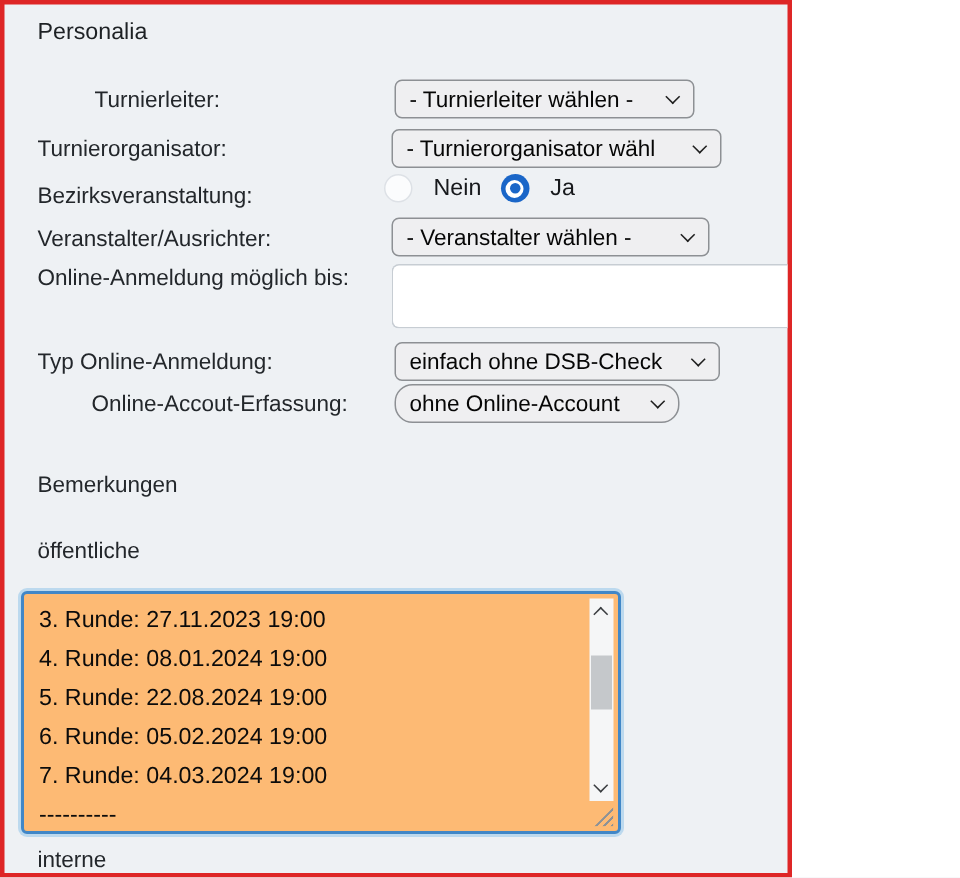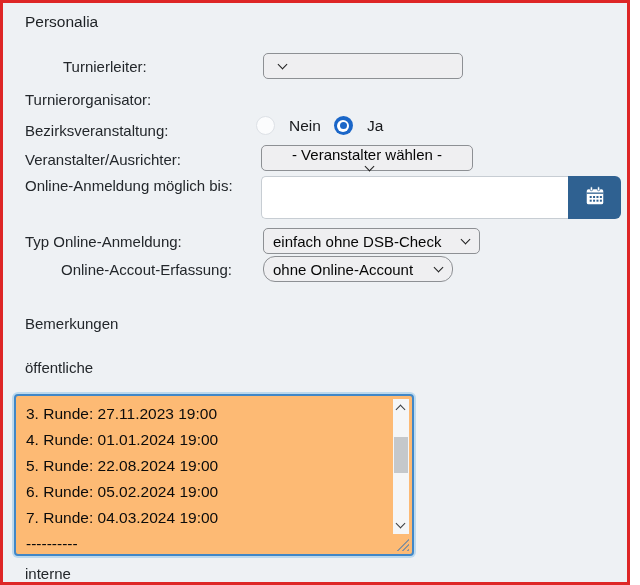--- a/index.html
+++ b/index.html
@@ -1,21 +1,21 @@
 <!DOCTYPE html>
 <html><head>
 <meta charset="utf-8">
 <style>
   * { box-sizing: border-box; margin: 0; padding: 0; }
   html,body { width: 640px; height: 585px; }
   body { font-family: "Liberation Sans", sans-serif; }
 
   .page {
     position: relative;
-    width: 630px; height: 585px;
+    width: 528px; height: 585px;
     background: #eef1f4;
     border: 3px solid #de2626;
     overflow: hidden;
   }
 
   .lbl {
     position: absolute; left: 22px;
     font-size: 15px; line-height: 21px;
     color: #23272b;
   }
@@ -124,43 +124,48 @@
     cursor: nwse-resize;
   }
 
   
   #lbl-turnierleiter   { top: 53px; margin-left: 38px; }
   #sel-turnierleiter   { left: 260px; top: 50px; width: 200px; }
   #lbl-organisator     { top: 86px; }
   #sel-organisator     { left: 258px; top: 83px; width: 220px; }
   #lbl-bezirk          { top: 117px; }
   #lbl-veranstalter    { top: 146px; }
-  #sel-veranstalter    { left: 258px; top: 142px; width: 212px; flex-direction: column; }
+  #sel-veranstalter    { left: 258px; top: 142px; width: 212px; }
   #lbl-online-bis      { top: 172px; width: 232px; }
   #lbl-typ             { top: 228px; }
   #sel-typ             { left: 260px; top: 225px; width: 217px; }
   #lbl-account         { top: 256px; margin-left: 36px; }
   #sel-account         { left: 260px; top: 253px; width: 190px; border-radius: 12px; }
   #lbl-bemerkungen     { top: 310px; }
   #lbl-oeffentliche    { top: 354px; }
   #lbl-interne         { top: 560px; }
 </style>
 </head>
 <body>
 
 <div class="page">
 
   <div class="lbl title">Personalia</div>
 
   <div class="lbl" id="lbl-turnierleiter">Turnierleiter:</div>
   <div class="select" id="sel-turnierleiter">
+    <span class="sel-text">- Turnierleiter wählen -</span>
     <span class="chev"></span>
   </div>
 
   <div class="lbl" id="lbl-organisator">Turnierorganisator:</div>
+  <div class="select" id="sel-organisator">
+    <span class="sel-text">- Turnierorganisator wähl</span>
+    <span class="chev"></span>
+  </div>
 
   <div class="lbl" id="lbl-bezirk">Bezirksveranstaltung:</div>
   <div class="radio-row">
     <div class="radio-opt">
       <span class="rad unchecked"></span>
       <span class="opt-label">Nein</span>
     </div>
     <div class="radio-opt">
       <span class="rad checked">
           <span class="ring">
@@ -212,21 +217,21 @@
   <div class="select" id="sel-account">
     <span class="sel-text">ohne Online-Account</span>
     <span class="chev"></span>
   </div>
 
   <div class="lbl" id="lbl-bemerkungen">Bemerkungen</div>
   <div class="lbl" id="lbl-oeffentliche">öffentliche</div>
 
   <div class="textbox">
     <div class="tline">3. Runde: 27.11.2023 19:00</div>
-    <div class="tline">4. Runde: 01.01.2024 19:00</div>
+    <div class="tline">4. Runde: 08.01.2024 19:00</div>
     <div class="tline">5. Runde: 22.08.2024 19:00</div>
     <div class="tline">6. Runde: 05.02.2024 19:00</div>
     <div class="tline">7. Runde: 04.03.2024 19:00</div>
     <div class="tline">----------</div>
     <div class="sbar">
       <span class="sb-arrow sb-up"></span>
       <span class="sb-thumb"></span>
       <span class="sb-arrow sb-down"></span>
     </div>
     <span class="resize-handle"></span>

